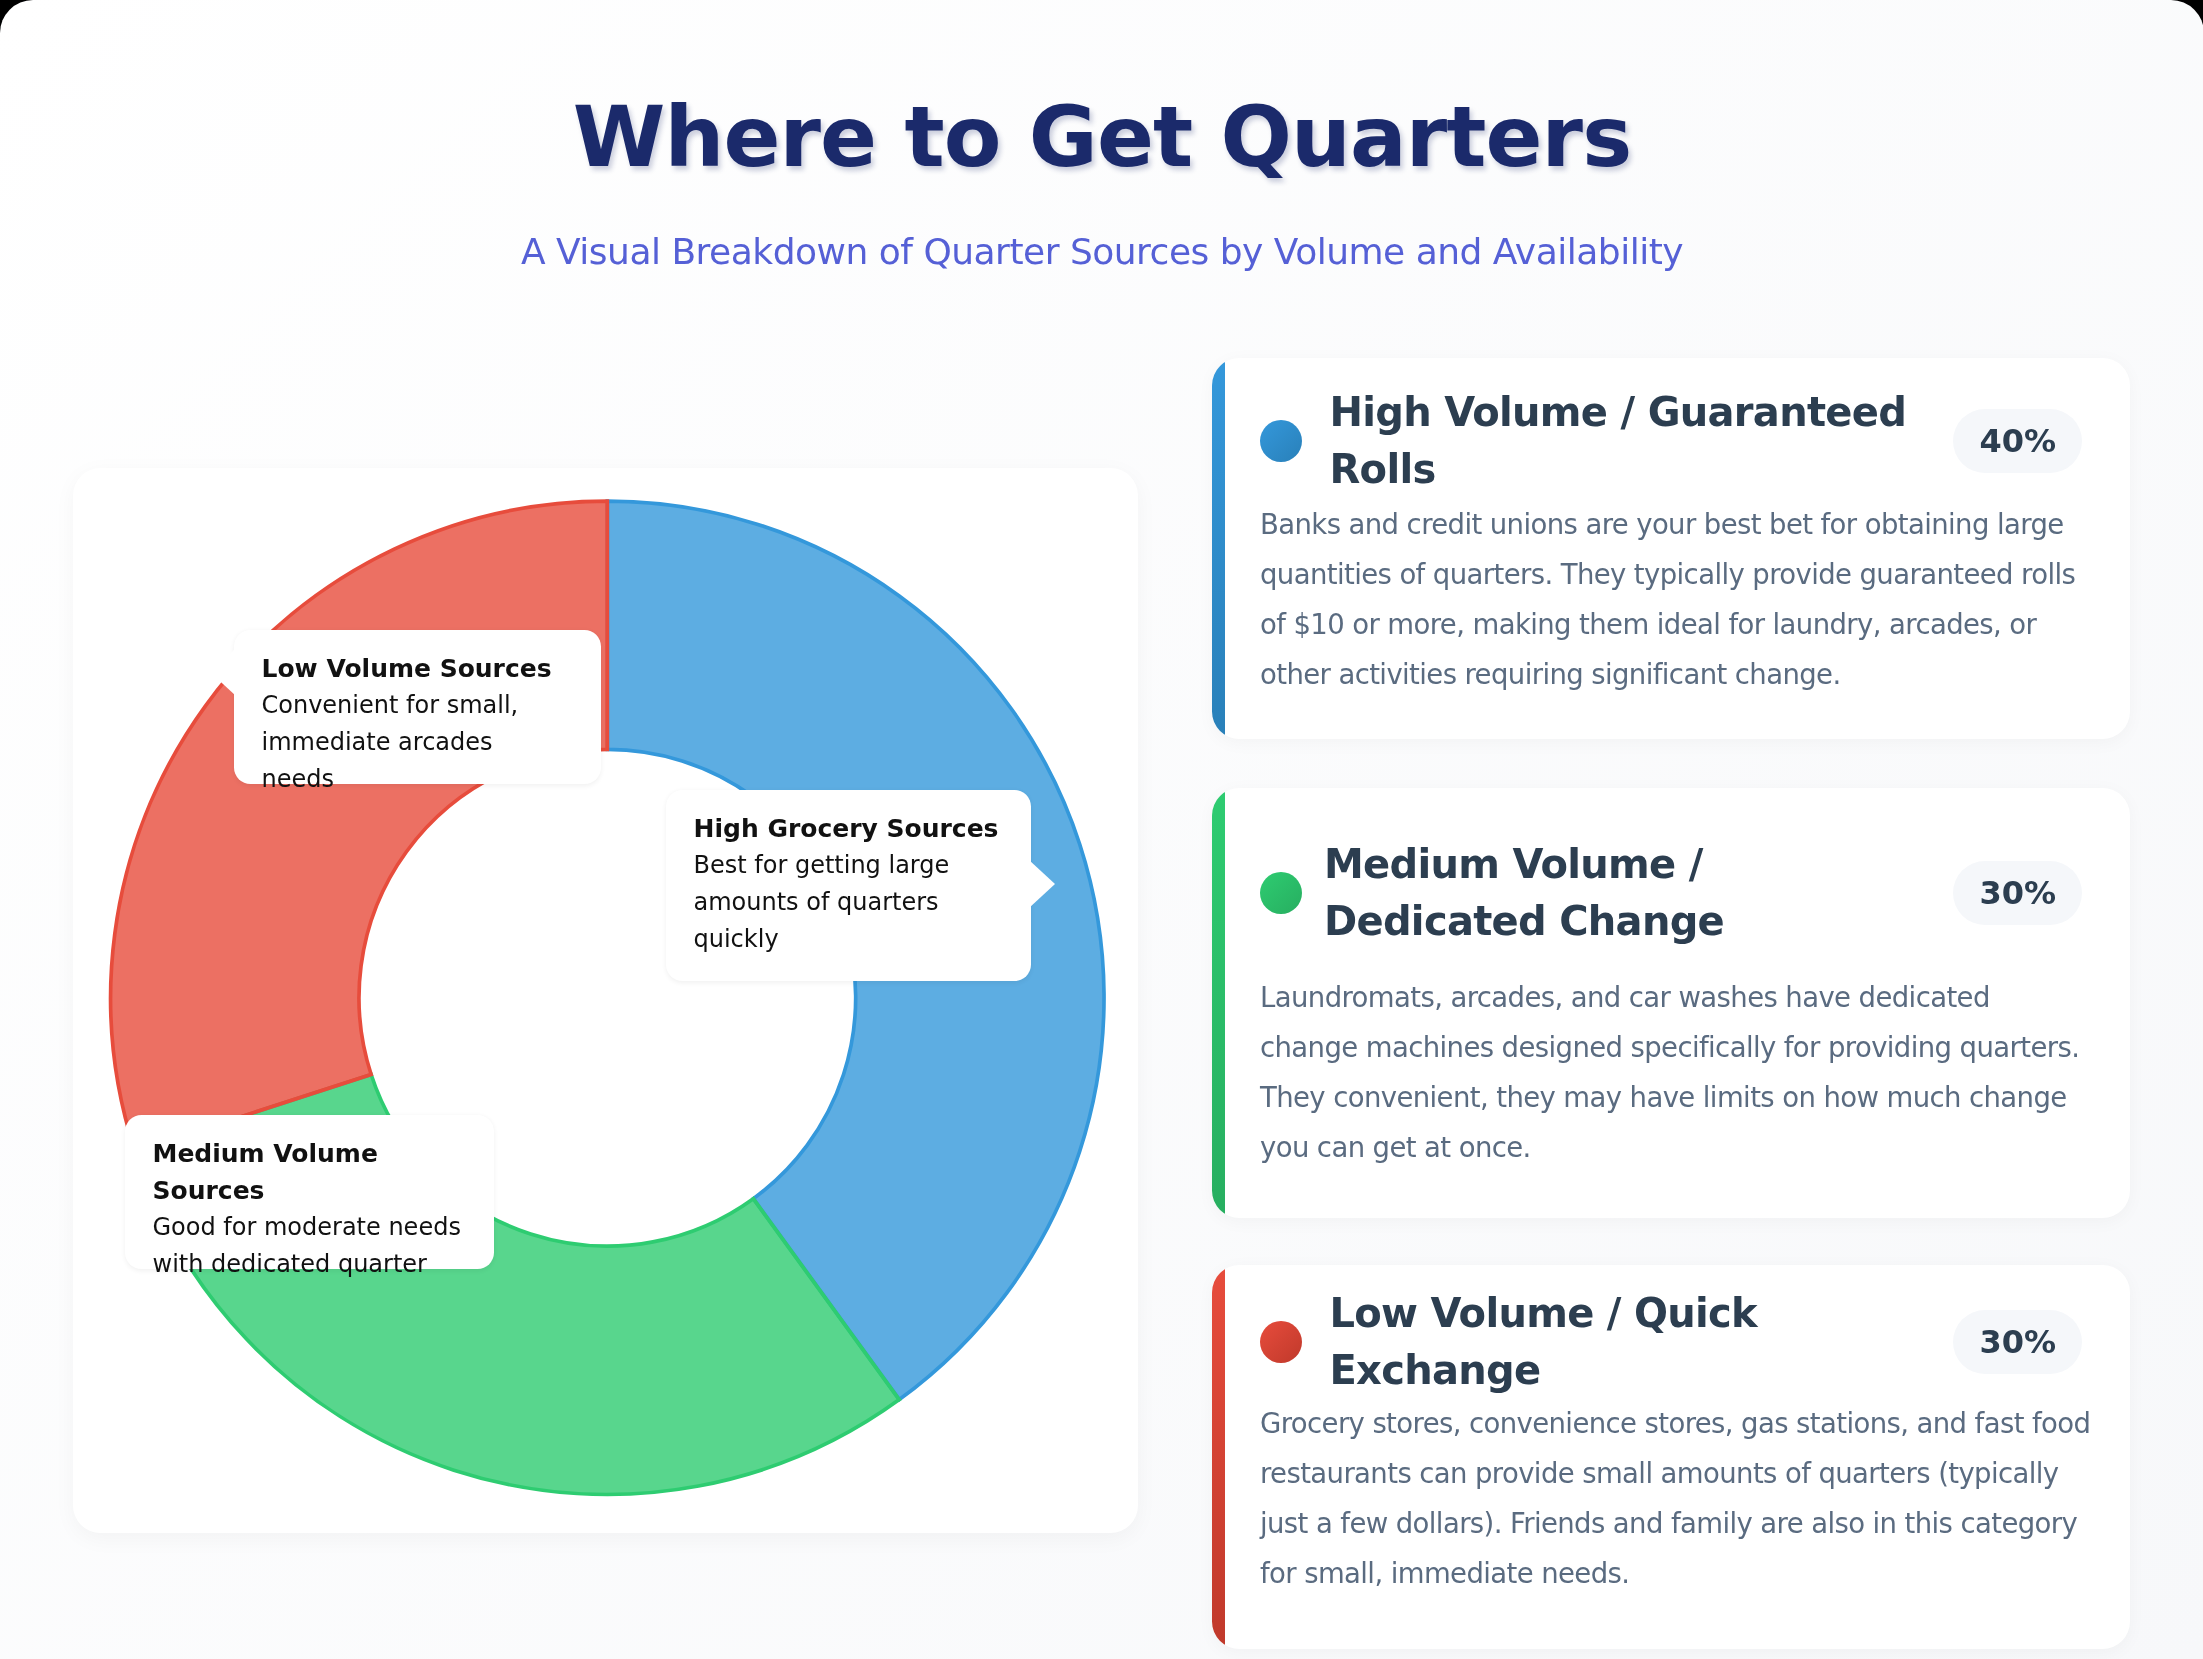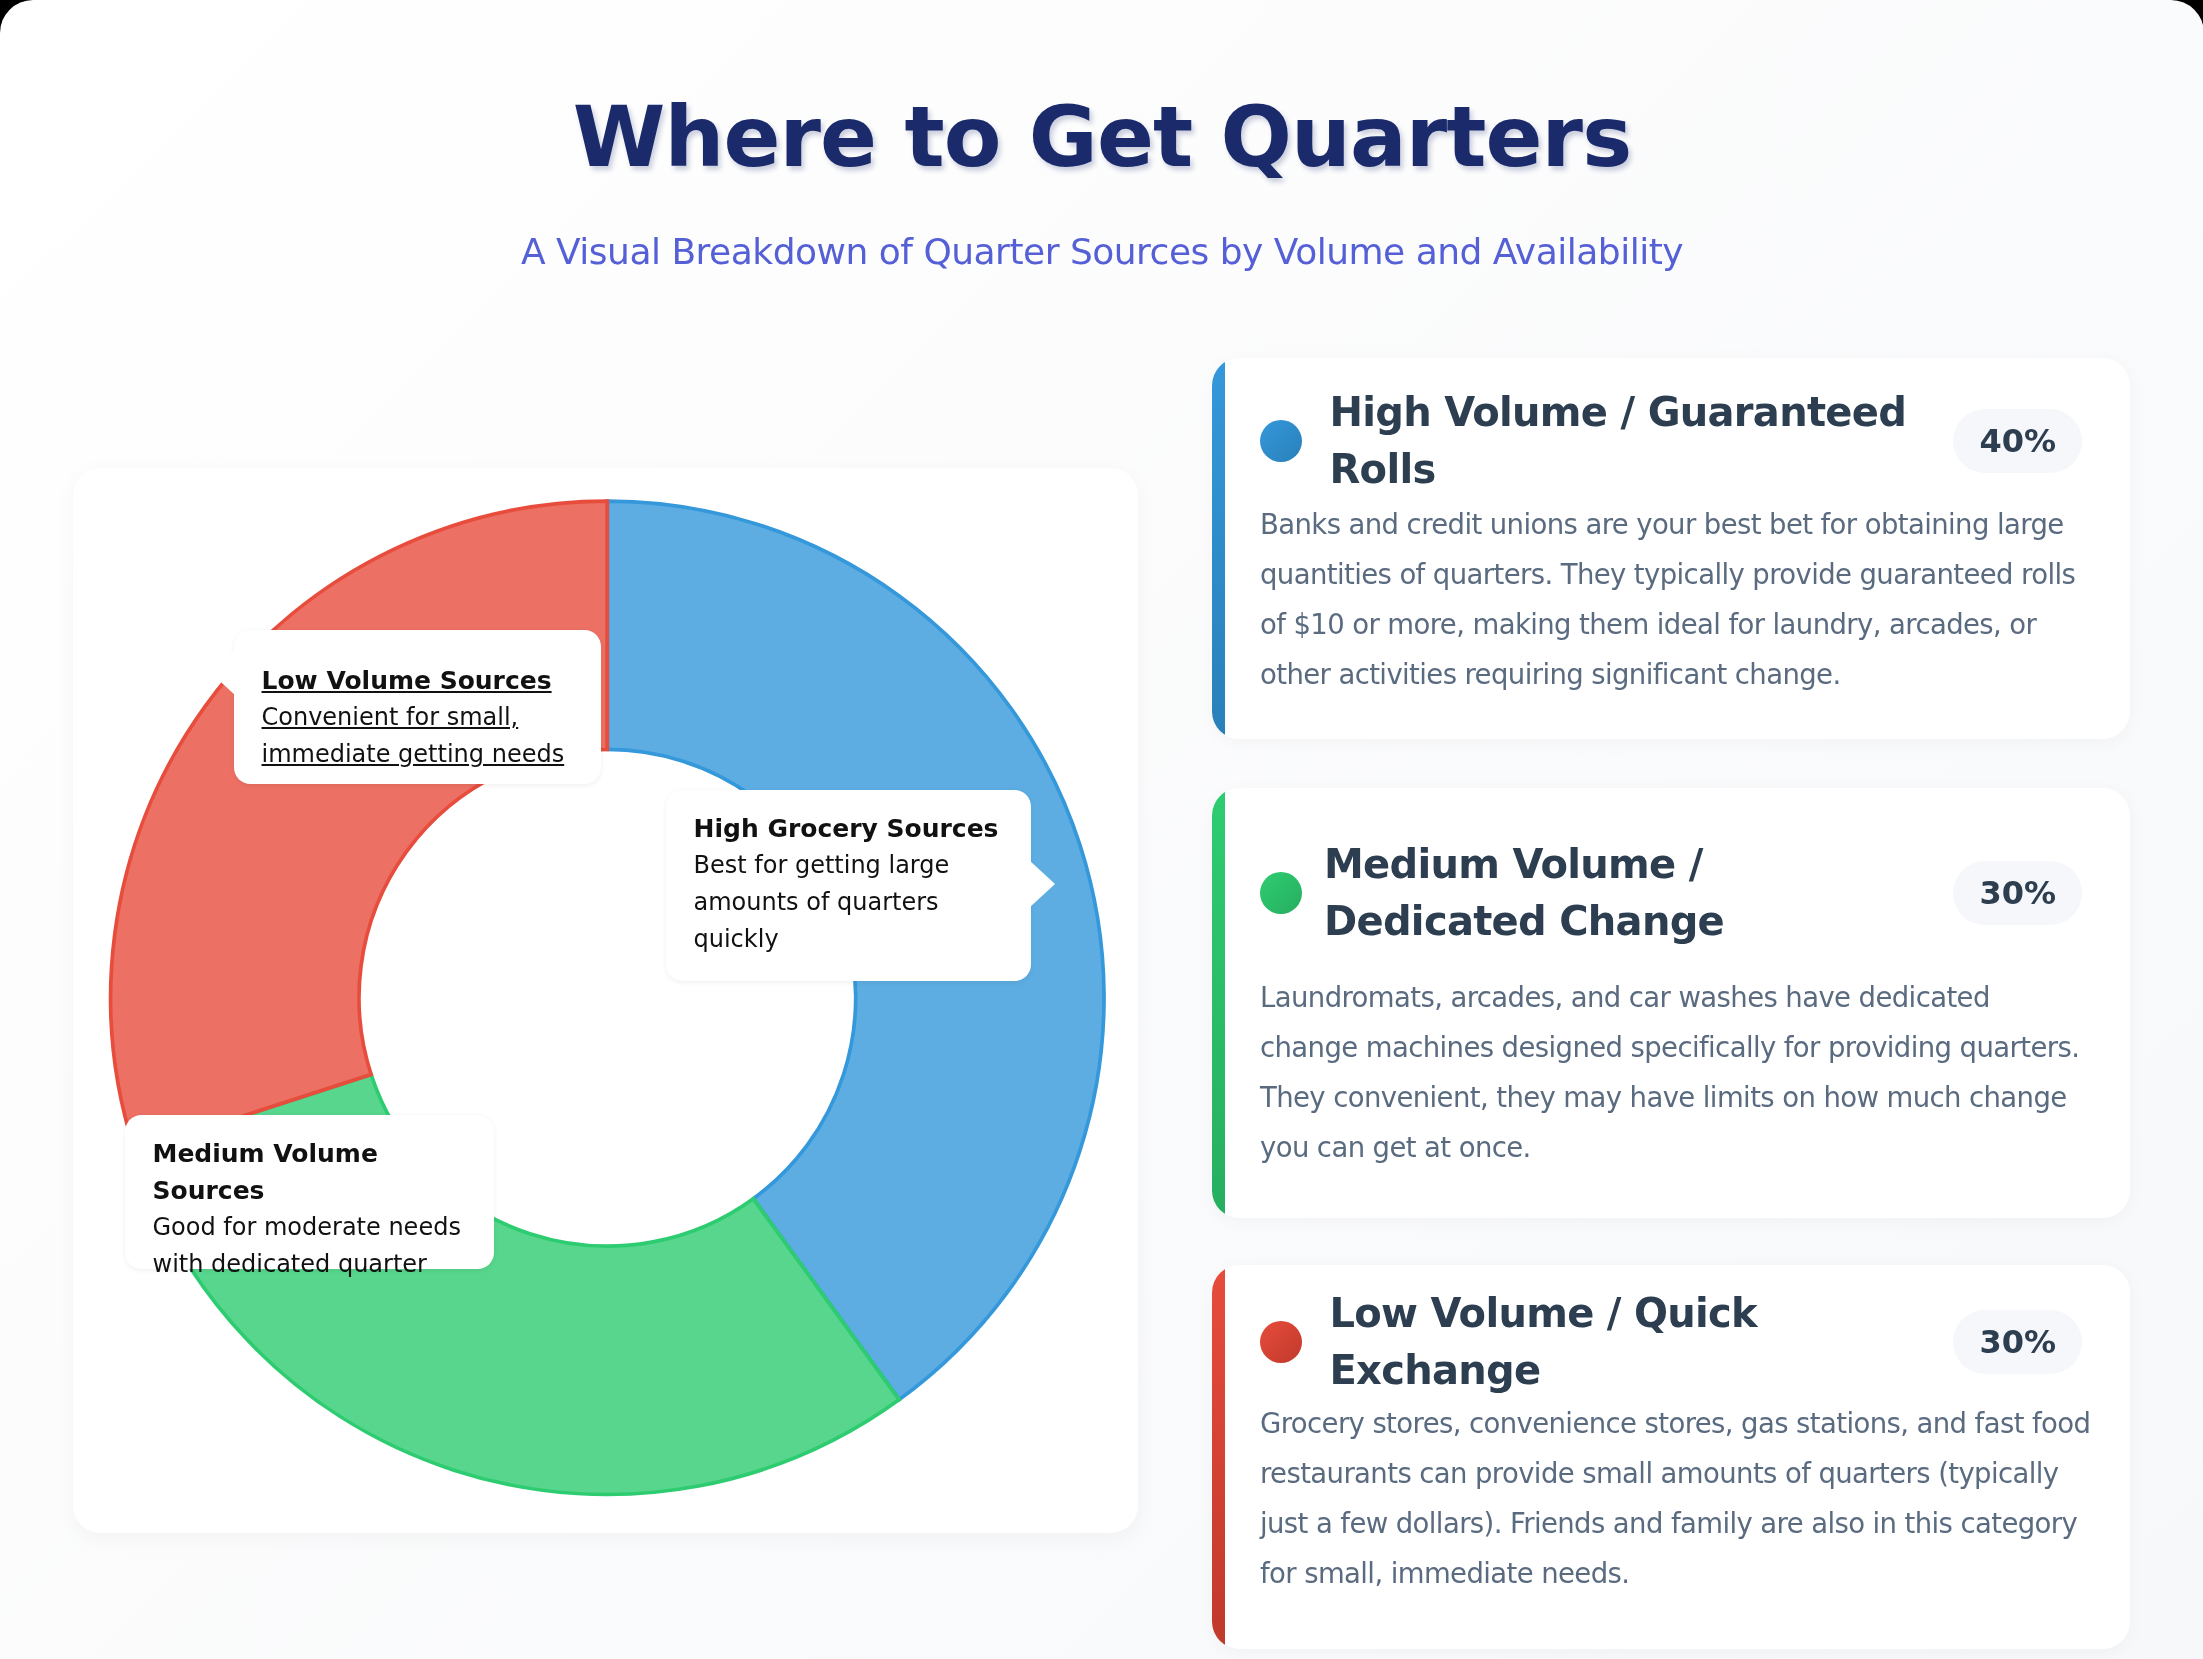--- a/index.html
+++ b/index.html
@@ -77,25 +77,25 @@
 
   <div class="chart-card">
     <svg class="donut" width="1065" height="1065" viewBox="0 0 1160 1160">
       <g id="slices" transform="translate(582,577)">
           <path d="M0,-541 A541,541 0 0 1 317.991821490228,437.6781939568465 L158.995910745114,218.83909697842324 A270.5,270.5 0 0 0 0,-270.5 Z" fill="#3498db" fill-opacity="0.8" stroke="#3498db" stroke-width="4"></path>
           <path d="M317.991821490228,437.6781939568465 A541,541 0 0 1 -514.5215753156781,167.17819395684663 L-257.26078765783905,83.58909697842331 A270.5,270.5 0 0 0 158.995910745114,218.83909697842324 Z" fill="#2ecc71" fill-opacity="0.8" stroke="#2ecc71" stroke-width="4"></path>
           <path d="M-514.5215753156781,167.17819395684663 A541,541 0 0 1 -1.325067836677436e-13,-541 L-6.62533918338718e-14,-270.5 A270.5,270.5 0 0 0 -257.26078765783905,83.58909697842331 Z" fill="#e74c3c" fill-opacity="0.8" stroke="#e74c3c" stroke-width="4"></path>
         </g>
     </svg>
 
-    <div class="tooltip" style="left:161px; top:162px; width:367px; height:154px; padding-top:32px;text-decoration:underline;">
+    <div class="tooltip" style="left:161px; top:162px; width:367px; height:154px; padding-top:20px;">
       <span class="caret caret-left" style="top:18.4px;"></span>
       <div class="tt-title">Low Volume Sources</div>
       <div>Convenient for small,</div>
-      <div>immediate getting needs</div>
+      <div>immediate arcades needs</div>
     </div>
 
     <div class="tooltip" style="left:593px; top:322px; width:365px; height:191px; padding-top:20px;">
       <span class="caret caret-right" style="top:70px;"></span>
       <div class="tt-title">High Grocery Sources</div>
       <div>Best for getting large</div>
       <div>amounts of quarters</div>
       <div>quickly</div>
     </div>
 

